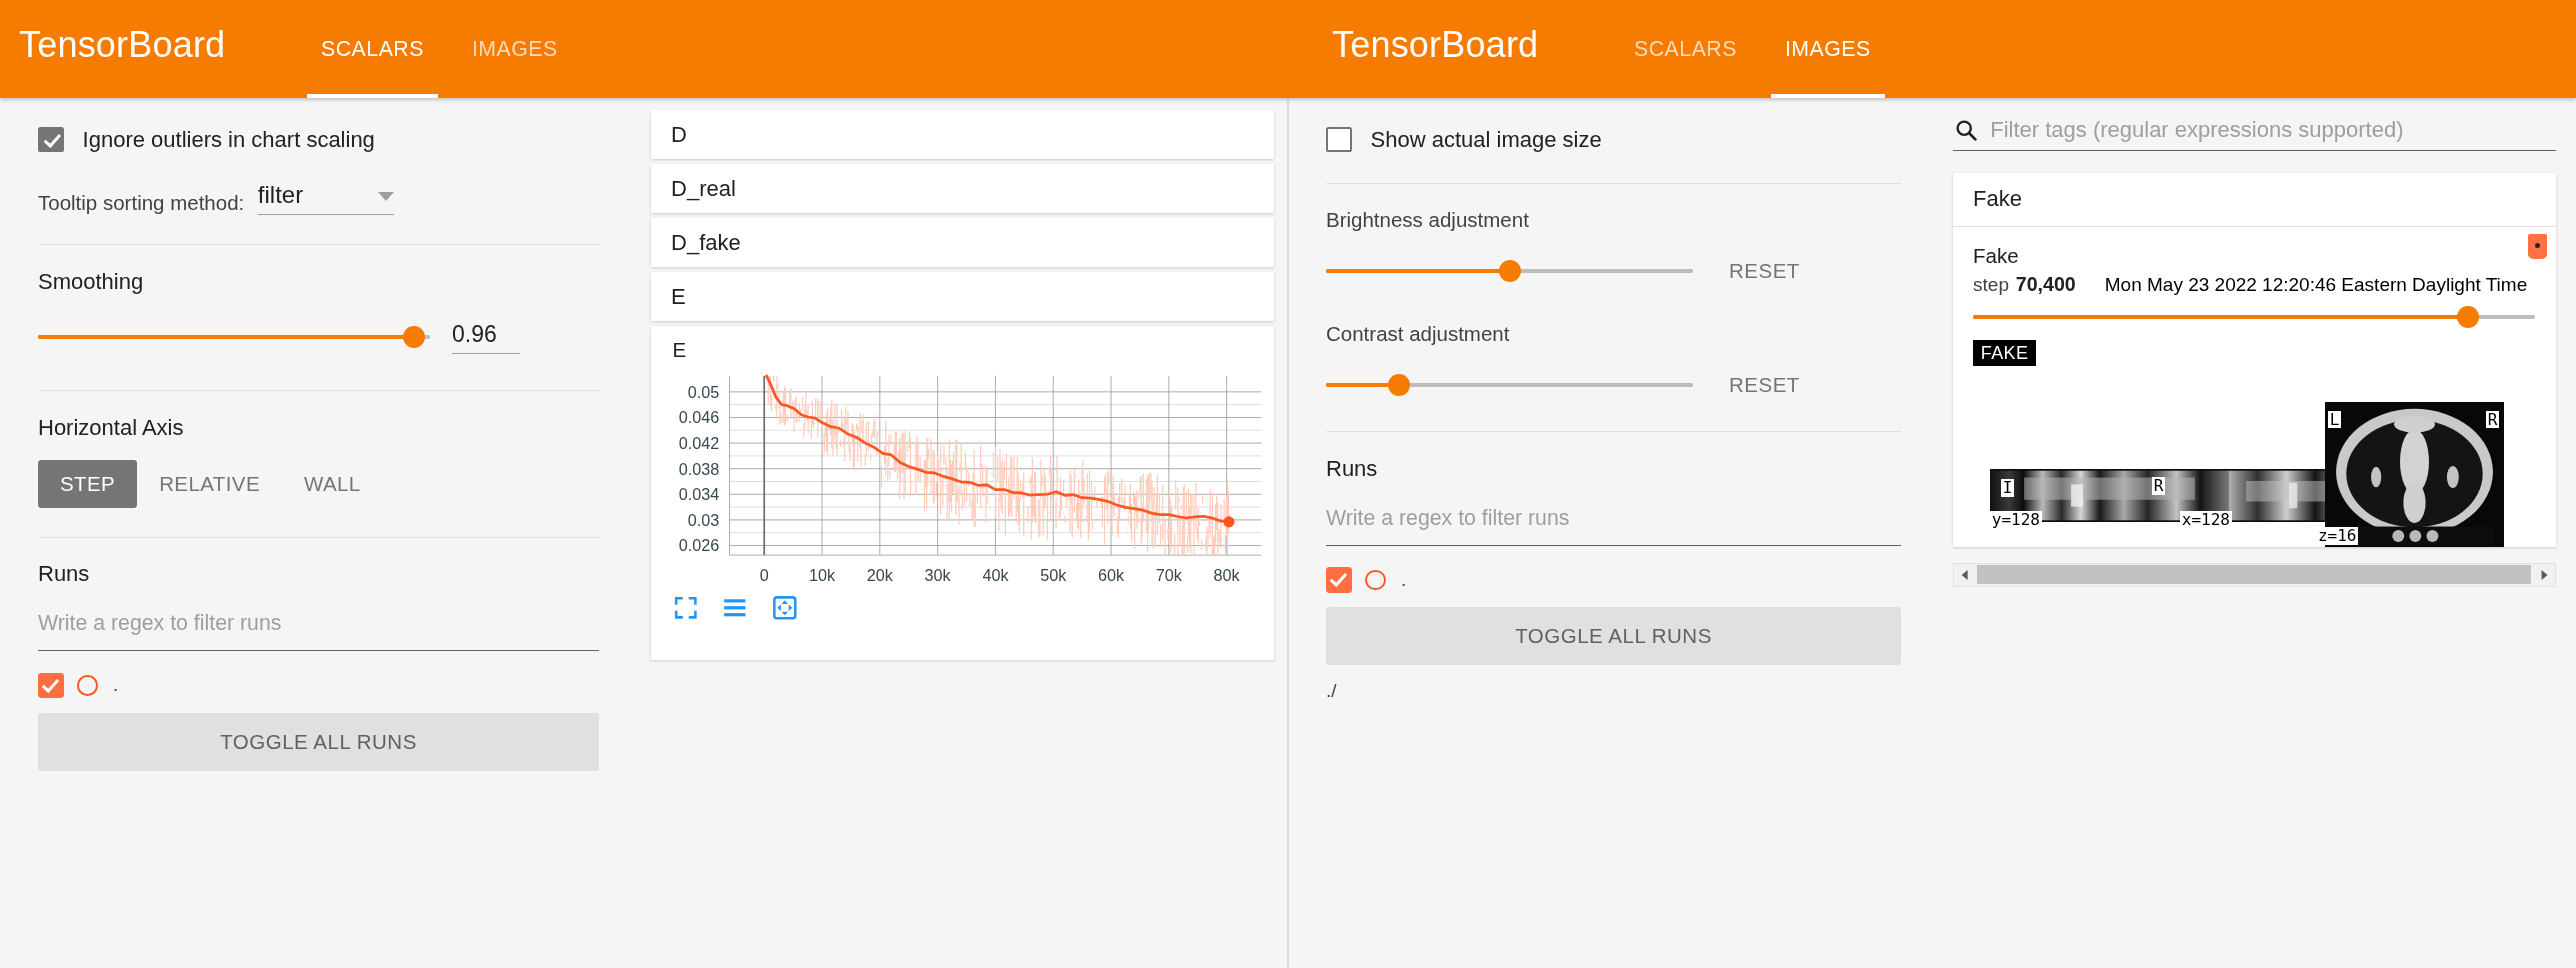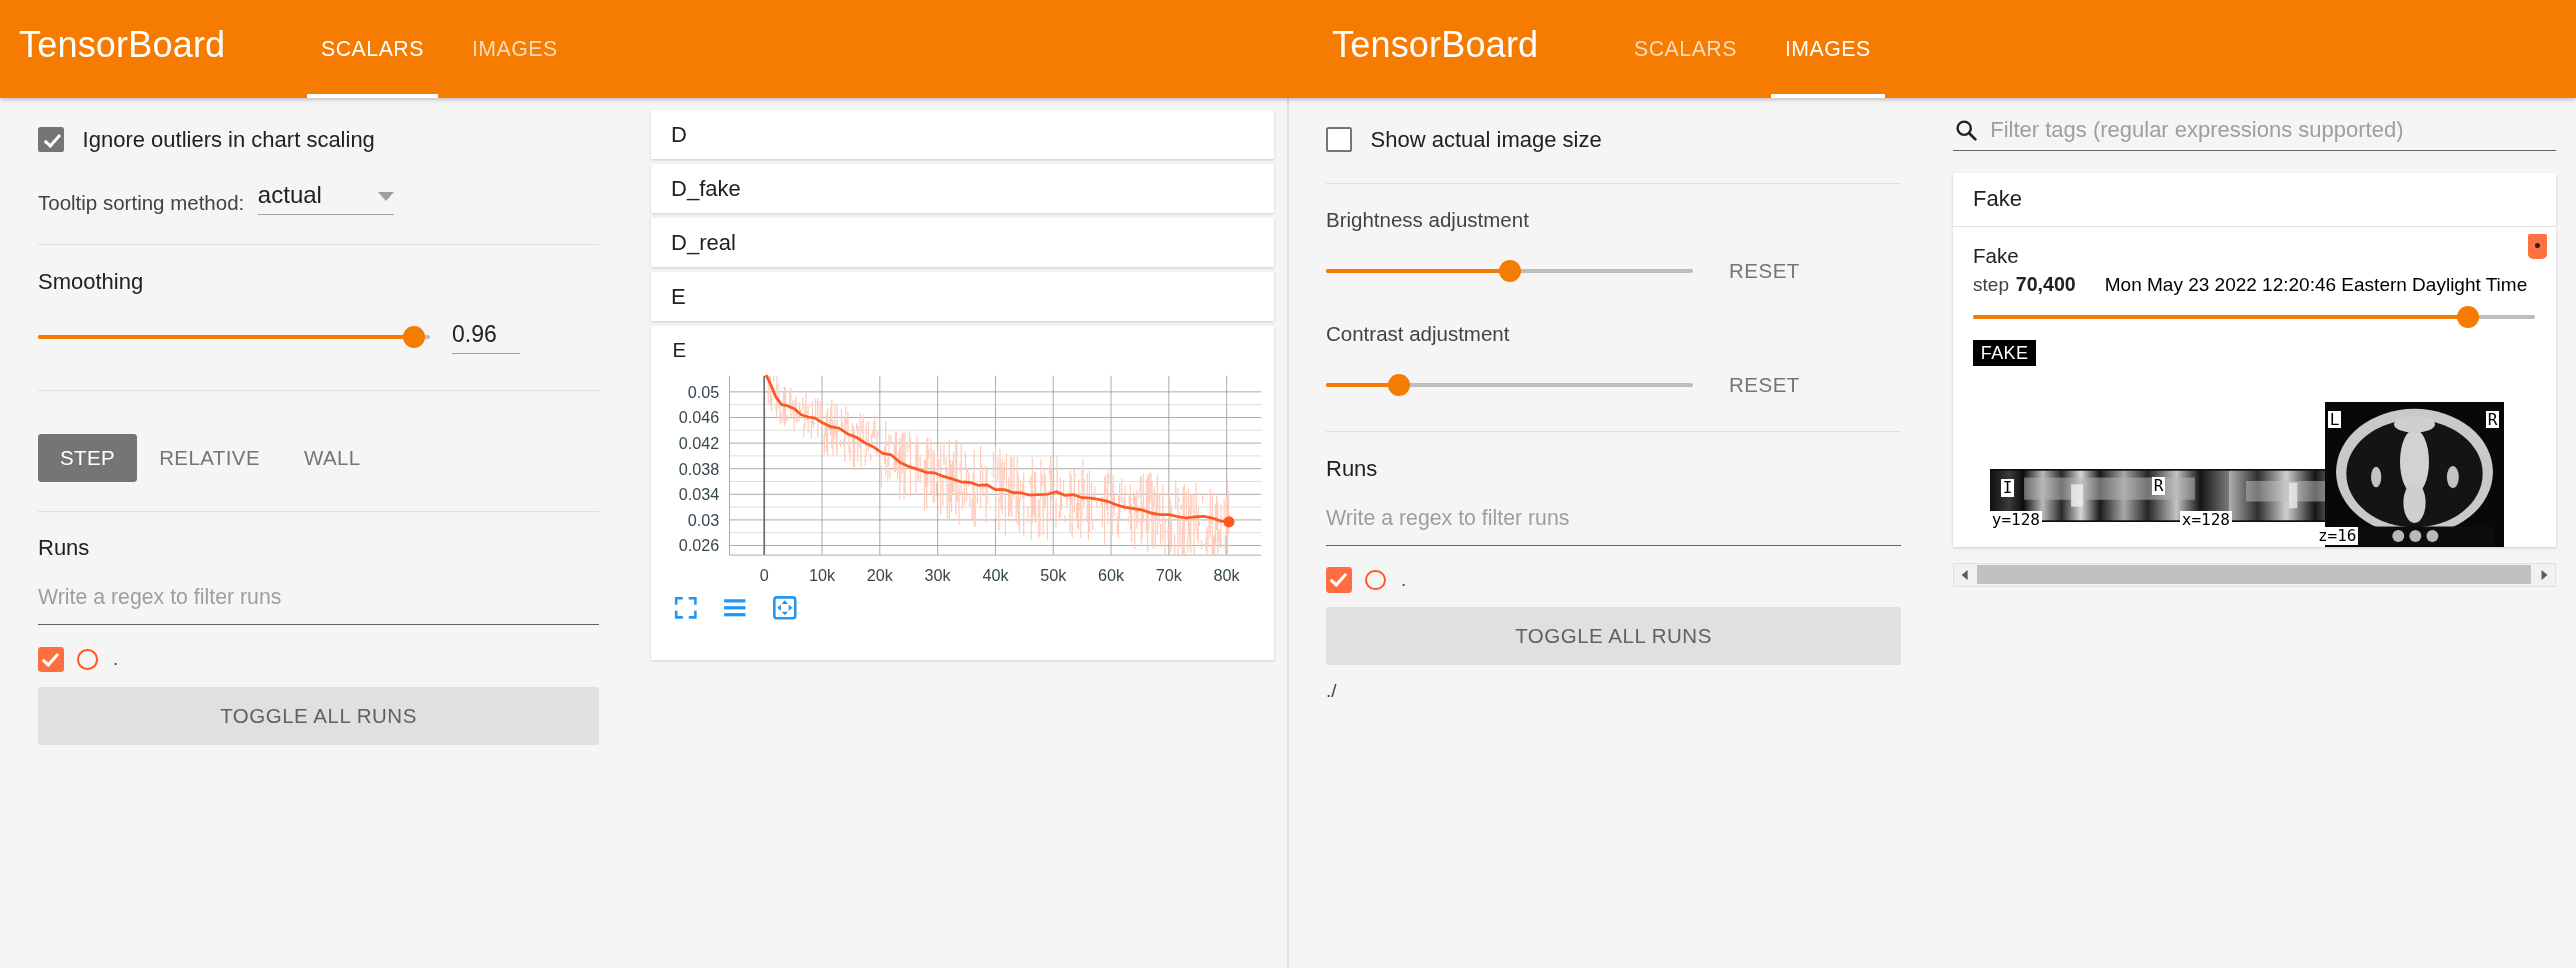--- a/index.html
+++ b/index.html
@@ -219,21 +219,21 @@
 
 
       <div class="cb-row">
         <div class="cb checked"></div>
         <div class="cb-label">Ignore outliers in chart scaling</div>
       </div>
 
       <div class="row" style="margin-top:22px;align-items:flex-end;">
         <div class="field-label">Tooltip sorting method:</div>
         <div class="select">
-          <span class="val">actual</span>
+          <span class="val">filter</span>
           <span class="caret"></span>
         </div>
       </div>
 
       <div style="height:29px"></div>
       <div class="divider"></div>
 
       <div style="height:24px"></div>
       <div class="section-title">Smoothing</div>
 
@@ -243,20 +243,21 @@
           <div class="fill" id="smoothFill" style="width: 96%;"></div>
           <div class="thumb" id="smoothThumb" style="left: 96%;"></div>
         </div>
         <div class="num-field" style="margin-left:22px;">0.96</div>
       </div>
 
       <div style="height:36px"></div>
       <div class="divider"></div>
 
       <div style="height:24px"></div>
+      <div class="section-title">Horizontal Axis</div>
 
       <div class="tgroup" style="margin-top:19px;">
         <div class="tbtn active">STEP</div>
         <div class="tbtn">RELATIVE</div>
         <div class="tbtn">WALL</div>
       </div>
 
       <div style="height:29px"></div>
       <div class="divider"></div>
 
@@ -273,24 +274,24 @@
       </div>
 
       <div class="flatbtn" style="margin-top:5.1px;">TOGGLE ALL RUNS</div>
     </div>
 
     <div class="content">
       <div class="card card-collapsed">
         <div class="card-title">D</div>
       </div>
       <div class="card card-collapsed">
+        <div class="card-title">D_real</div>
+      </div>
+      <div class="card card-collapsed">
         <div class="card-title">D_fake</div>
-      </div>
-      <div class="card card-collapsed">
-        <div class="card-title">D_real</div>
       </div>
       <div class="card card-collapsed">
         <div class="card-title">E</div>
       </div>
 
       <div class="card chart-card">
         <div class="chart-title">E</div>
         <div class="chart-wrap">
           <svg id="chartSvg" width="624" height="222" viewBox="0 0 731 260">
               <rect x="92" y="8" width="623" height="210" fill="#fff"></rect>

